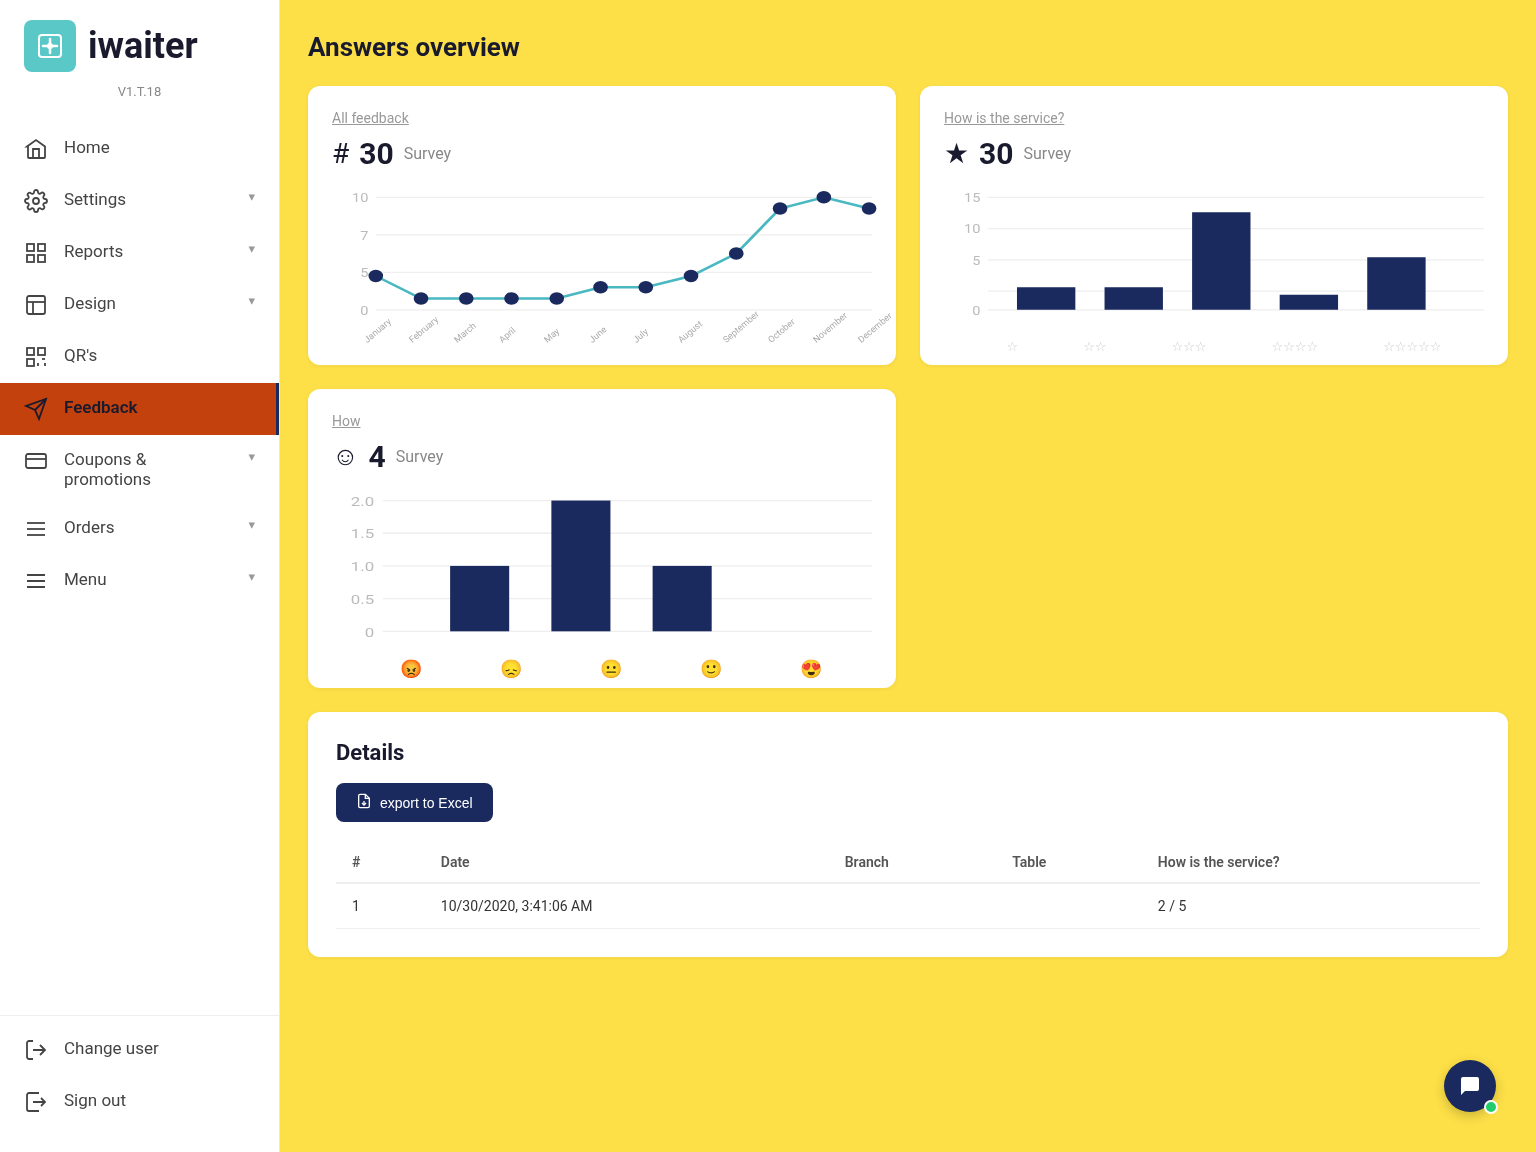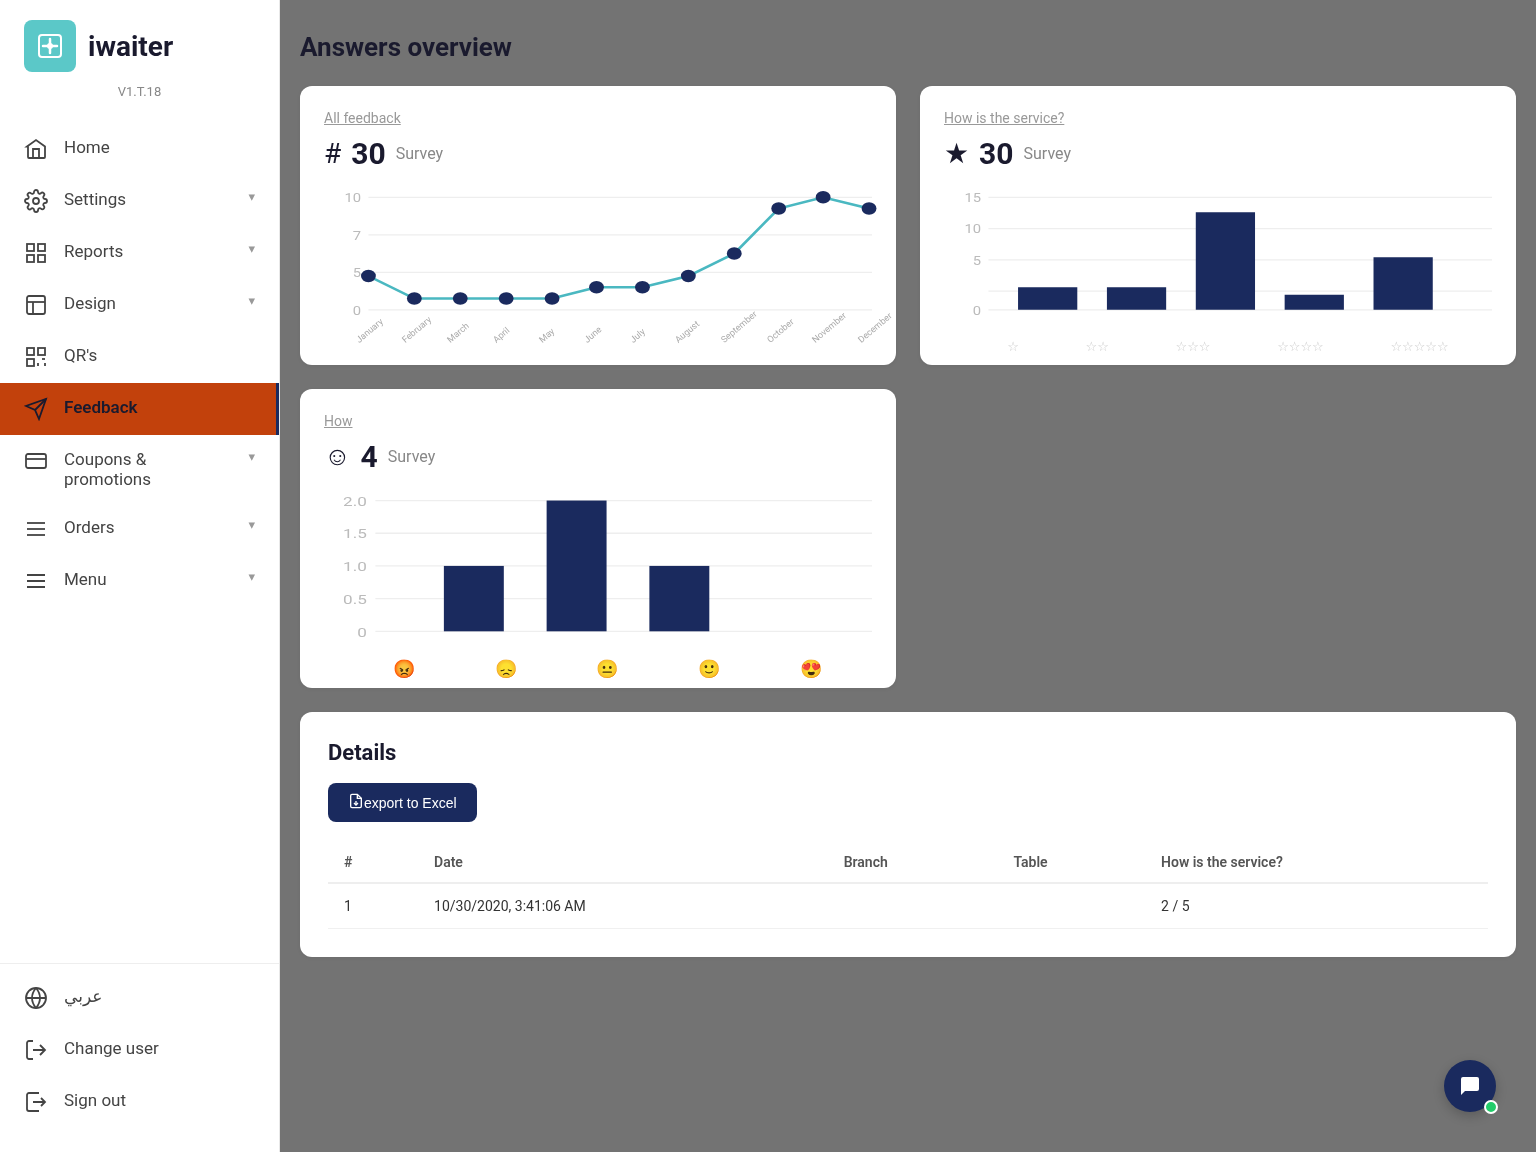--- a/index.html
+++ b/index.html
@@ -25,21 +25,21 @@
     .logo-icon {
       width: 52px;
       height: 52px;
       background: #5bc8c8;
       border-radius: 8px;
       display: flex;
       align-items: center;
       justify-content: center;
     }
     .logo-icon svg { width: 30px; height: 30px; }
-    .logo-text { font-size: 28px; font-weight: 700; color: #1a1a2e; }
+    .logo-text { font-size: 36px; font-weight: 700; color: #1a1a2e; }
     .sidebar-version { text-align: center; color: #888; font-size: 13px; padding: 4px 0 16px; }
     .sidebar-nav { flex: 1; padding: 8px 0; }
     .nav-item {
       display: flex;
       align-items: flex-start;
       padding: 14px 24px;
       cursor: pointer;
       color: #444;
       font-size: 17px;
       gap: 16px;
@@ -53,22 +53,22 @@
       border-right: 3px solid #1a2a5e;
     }
     .nav-item .nav-icon { width: 24px; height: 24px; flex-shrink: 0; }
     .nav-item .chevron { margin-left: auto; font-size: 13px; color: #999; }
     .sidebar-bottom { padding: 8px 0 24px; border-top: 1px solid #eee; margin-top: 8px; }
 
     
     .main {
       flex: 1;
       overflow-y: auto;
-      padding: 32px 20px;
-      background: #737373;
+      padding: 32px 28px;
+      background: #fde047;
     }
     .page-title { font-size: 26px; font-weight: 700; color: #1a1a2e; margin-bottom: 24px; }
 
     
     .cards-row {
       display: flex;
       gap: 24px;
       margin-bottom: 24px;
     }
     .card {
@@ -101,21 +101,21 @@
     .export-btn {
       background: #1a2a5e;
       color: #fff;
       border: none;
       border-radius: 8px;
       padding: 10px 20px;
       font-size: 14px;
       cursor: pointer;
       display: flex;
       align-items: center;
-      gap: 0;
+      gap: 8px;
       margin-bottom: 20px;
     }
     .table-wrap { width: 100%; overflow-x: auto; }
     table { width: 100%; border-collapse: collapse; }
     thead tr { border-bottom: 2px solid #eee; }
     th { text-align: left; padding: 12px 16px; font-size: 14px; color: #555; font-weight: 600; }
     td { padding: 14px 16px; font-size: 14px; color: #333; border-bottom: 1px solid #f0f0f0; }
 
     
     .chat-bubble {
@@ -265,29 +265,20 @@
             <path d="M3 6h18M3 12h18M3 18h18"></path>
           </svg>
       </span>
       <span>Menu</span>
       <span class="chevron">▾</span>
     </div>
   </div>
 
   <div class="sidebar-bottom">
 
-    <div class="nav-item">
-      <span class="nav-icon">
-        <svg viewBox="0 0 24 24" fill="none" stroke="currentColor" stroke-width="1.8">
-            <path d="M12 2a10 10 0 100 20A10 10 0 0012 2z"></path>
-            <path d="M2 12h20M12 2c-2.5 3-4 6.5-4 10s1.5 7 4 10M12 2c2.5 3 4 6.5 4 10s-1.5 7-4 10"></path>
-          </svg>
-      </span>
-      <span>عربي</span>
-    </div>
 
     <div class="nav-item">
       <span class="nav-icon">
         <svg viewBox="0 0 24 24" fill="none" stroke="currentColor" stroke-width="1.8">
             <path d="M9 21H5a2 2 0 01-2-2V5a2 2 0 012-2h4M16 17l5-5-5-5M21 12H9"></path>
           </svg>
       </span>
       <span>Change user</span>
     </div>
 

